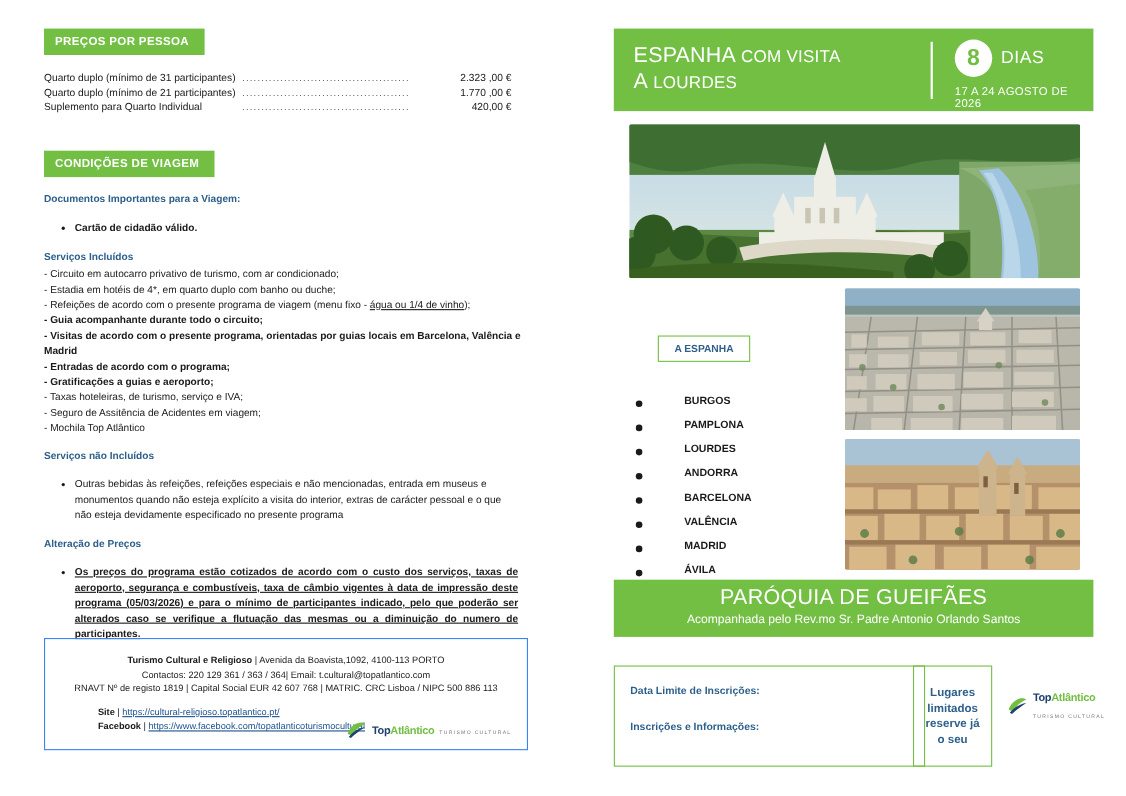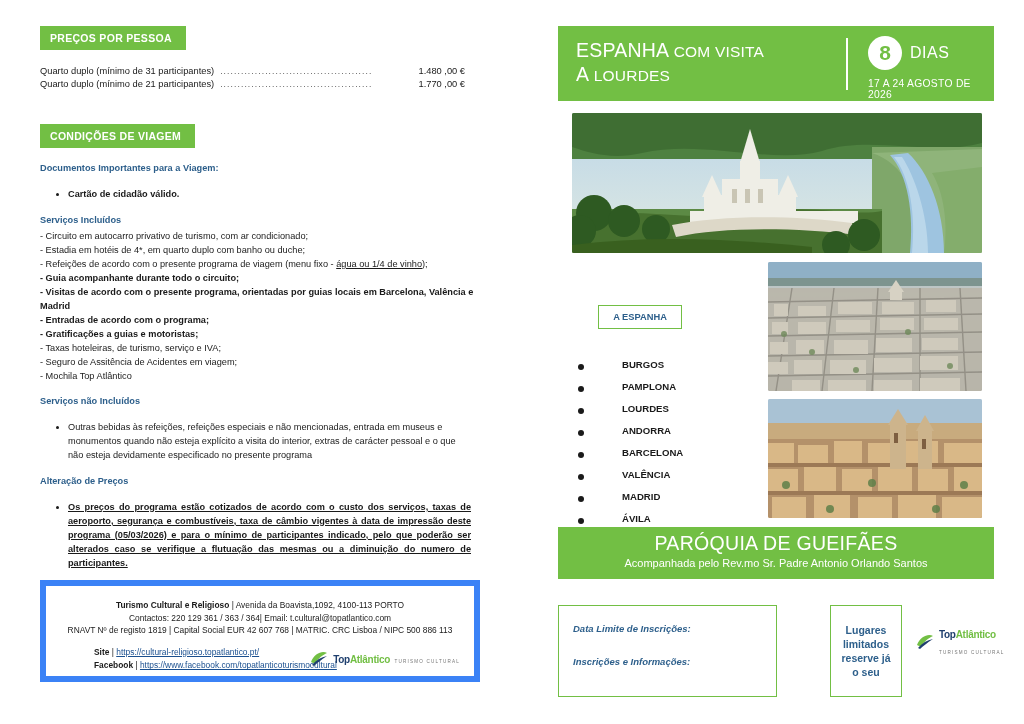--- a/index.html
+++ b/index.html
@@ -94,21 +94,21 @@
   }
   .alter-block ul { padding-left: 16px; margin: 0; }
 
   
   .footer-box {
     position: absolute;
     left: 40px;
     top: 580px;
     width: 440px;
     height: 102px;
-    border: 6px solid #3b82f6;
+    border: 1px solid #3b82f6;
     box-sizing: border-box;
   }
   .footer-box .f-line {
     text-align: center;
     font-size: 8.4px;
     line-height: 1.5;
   }
   .footer-box .pad { padding: 13px 10px 0 10px; }
   .footer-box .bold { font-weight: bold; }
   .footer-box .links {
@@ -284,26 +284,25 @@
   .parish-sub {
     font-size: 11px;
     margin-top: 2px;
   }
 
   
   .insc-box {
     position: absolute;
     left: 558px;
     top: 605px;
-    width: 219px;
+    width: 283px;
     height: 92px;
     border: 1px solid #72bf44;
     box-sizing: border-box;
     padding: 17px 0 0 14px;
-    font-style: italic;
   }
   .insc-box .lbl {
     color: #2d5f8b;
     font-weight: bold;
     font-size: 9.5px;
     margin-bottom: 22px;
   }
   .limit-box {
     position: absolute;
     left: 830px;
@@ -329,26 +328,31 @@
 
   <div class="left-col">
 
     <div class="green-tab">PREÇOS POR PESSOA</div>
 
     <table class="price-table">
       <tbody>
           <tr>
         <td>Quarto duplo (mínimo de 31 participantes)</td>
         <td class="dots">............................................</td>
-        <td class="val">1.480 ,00 €</td>
+        <td class="val">2.323 ,00 €</td>
       </tr>
       <tr>
         <td>Quarto duplo (mínimo de 21 participantes)</td>
         <td class="dots">............................................</td>
         <td class="val">1.770 ,00 €</td>
+      </tr>
+      <tr>
+        <td>Suplemento para Quarto Individual</td>
+        <td class="dots">............................................</td>
+        <td class="val">420,00 €</td>
       </tr>
     </tbody>
       </table>
 
     <div class="cond-tab-wrap">
       <div class="green-tab">CONDIÇÕES DE VIAGEM</div>
     </div>
 
     <div class="cond-body">
 
@@ -357,21 +361,21 @@
         <li class="b">Cartão de cidadão válido.</li>
       </ul>
 
       <div class="h">Serviços Incluídos</div>
       <p class="line">- Circuito em autocarro privativo de turismo, com ar condicionado;</p>
       <p class="line">- Estadia em hotéis de 4*, em quarto duplo com banho ou duche;</p>
       <p class="line">- Refeições de acordo com o presente programa de viagem (menu fixo - <span class="u">água ou 1/4 de vinho</span>);</p>
       <p class="line b">- Guia acompanhante durante todo o circuito;</p>
       <p class="line b">- Visitas de acordo com o presente programa, orientadas por guias locais em Barcelona, Valência e Madrid</p>
       <p class="line b">- Entradas de acordo com o programa;</p>
-      <p class="line b">- Gratificações a guias e motoristas;</p>
+      <p class="line b">- Gratificações a guias e aeroporto;</p>
       <p class="line">- Taxas hoteleiras, de turismo, serviço e IVA;</p>
       <p class="line">- Seguro de Assitência de Acidentes em viagem;</p>
       <p class="line">- Mochila Top Atlântico</p>
 
       <div class="h">Serviços não Incluídos</div>
       <ul>
         <li>Outras bebidas às refeições, refeições especiais e não mencionadas, entrada em museus e monumentos quando não esteja explícito a visita do interior, extras de carácter pessoal e o que não esteja devidamente especificado no presente programa</li>
       </ul>
 
       <div class="h">Alteração de Preços</div>

